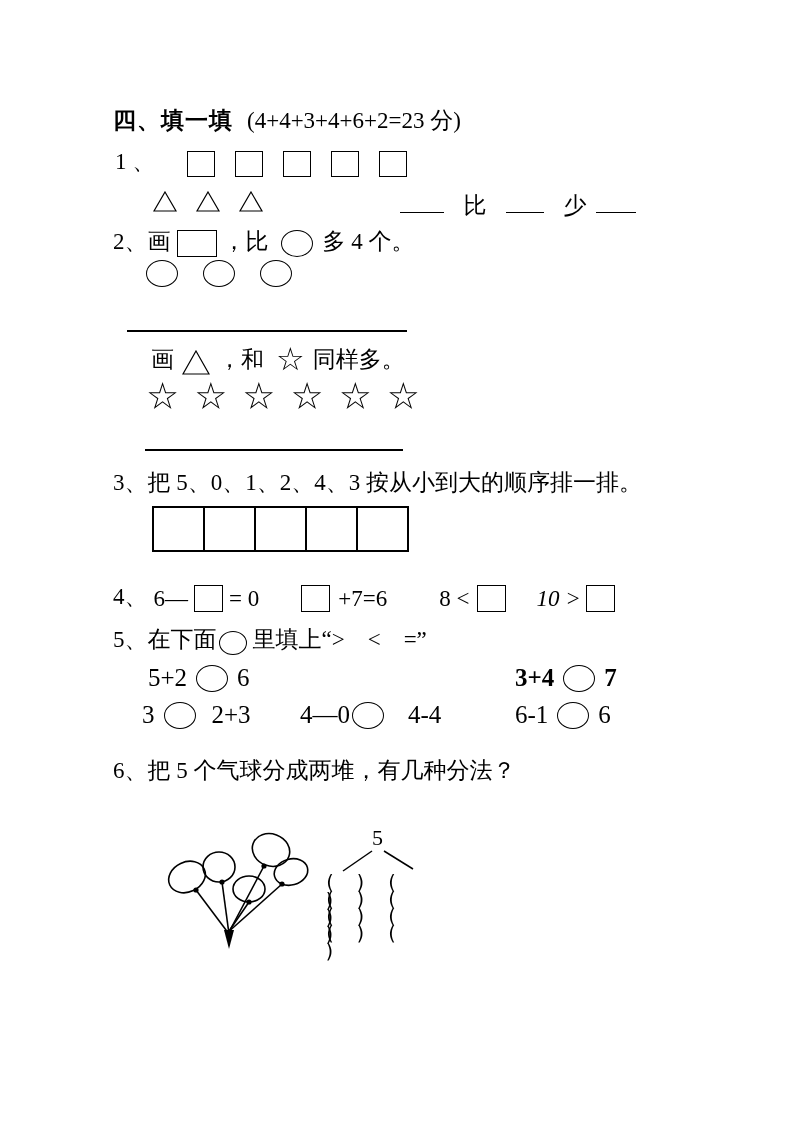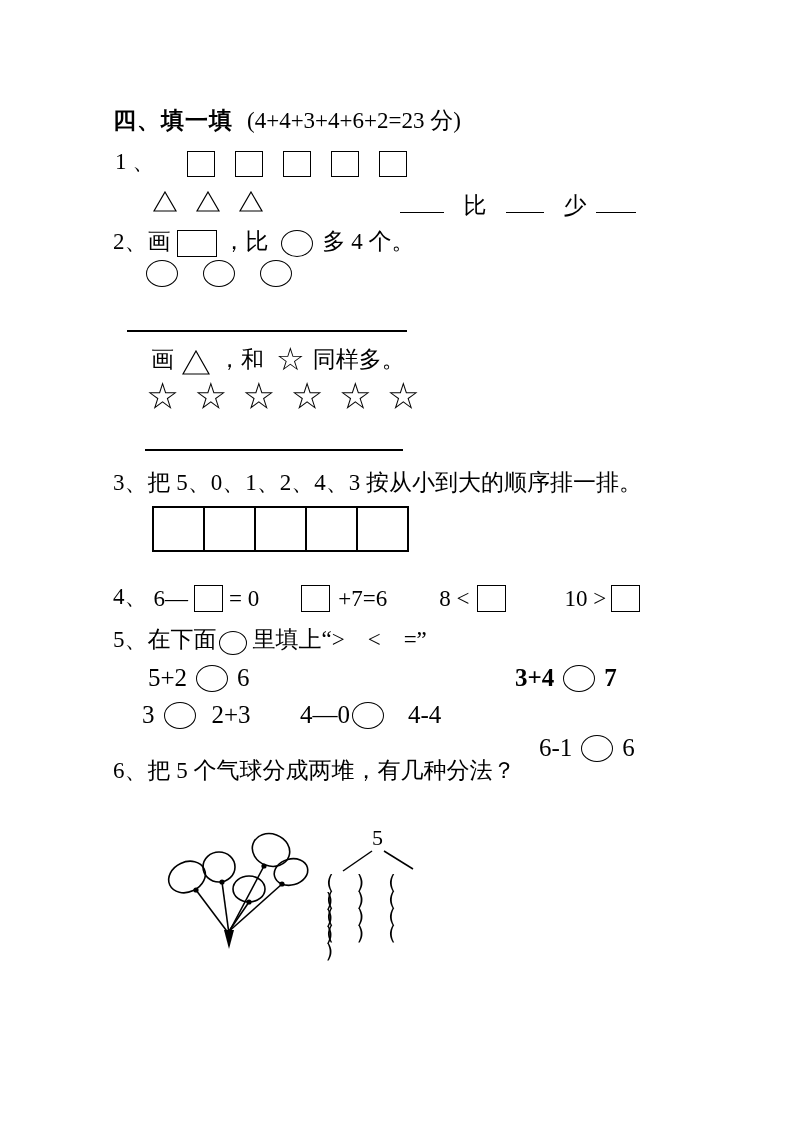--- a/index.html
+++ b/index.html
@@ -126,21 +126,21 @@
 
   <div class="abs row" style="left:113px;top:578px;height:34px;">
     <span class="cjk">4、</span>
     <span class="cjk" style="margin-left:6px;">6—</span>
     <span class="box" style="margin:0 6px;"></span>
     <span class="cjk">= 0</span>
     <span class="box" style="margin-left:42px;"></span>
     <span class="cjk" style="margin-left:8px;">+7=6</span>
     <span class="cjk" style="margin-left:52px;">8 &lt;</span>
     <span class="box" style="margin-left:8px;"></span>
-    <span class="cjk" style="margin-left:58px;">10 &gt;</span>
+    <span class="cjk" style="margin-left:30px;font-style:italic;">10 &gt;</span>
     <span class="box" style="margin-left:5px;"></span>
   </div>
 
   <div class="abs row" style="left:113px;top:624px;">
     <span class="cjk">5、</span>
     <span class="cjk">在下面</span>
     <span class="ellipse small" style="margin:0 6px 0 2px;"></span>
     <span class="cjk">里填上“&gt;　&lt;　=”</span>
   </div>
 
@@ -157,21 +157,21 @@
   <div class="abs row cmp" style="left:142px;top:701px;">
     <span>3</span>
     <span class="ellipse" style="margin-right:16px;"></span>
     <span>2+3</span>
   </div>
   <div class="abs row cmp" style="left:300px;top:701px;">
     <span>4—0</span>
     <span class="ellipse" style="margin-left:2px;margin-right:24px;"></span>
     <span>4-4</span>
   </div>
-  <div class="abs row cmp" style="left:515px;top:734px;margin-left:24px;">
+  <div class="abs row cmp" style="left:515px;top:701px;">
     <span>6-1</span>
     <span class="ellipse"></span>
     <span>6</span>
   </div>
 
   <div class="abs row" style="left:113px;top:755px;">
     <span class="cjk">6、</span>
     <span class="cjk">把 5 个气球分成两堆，有几种分法？</span>
   </div>
 

